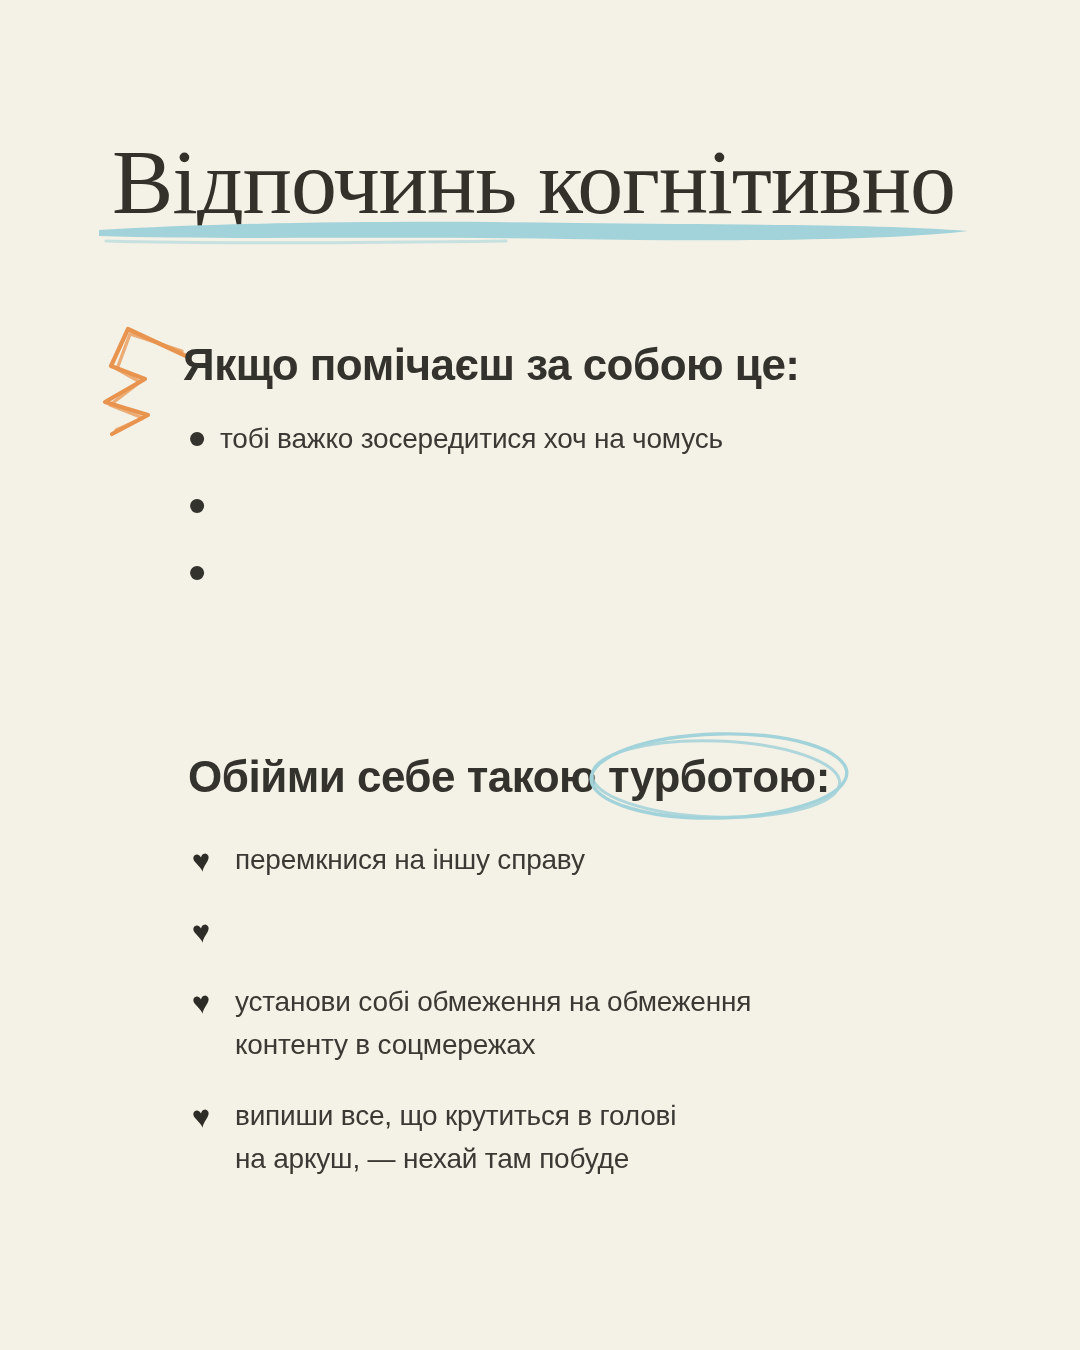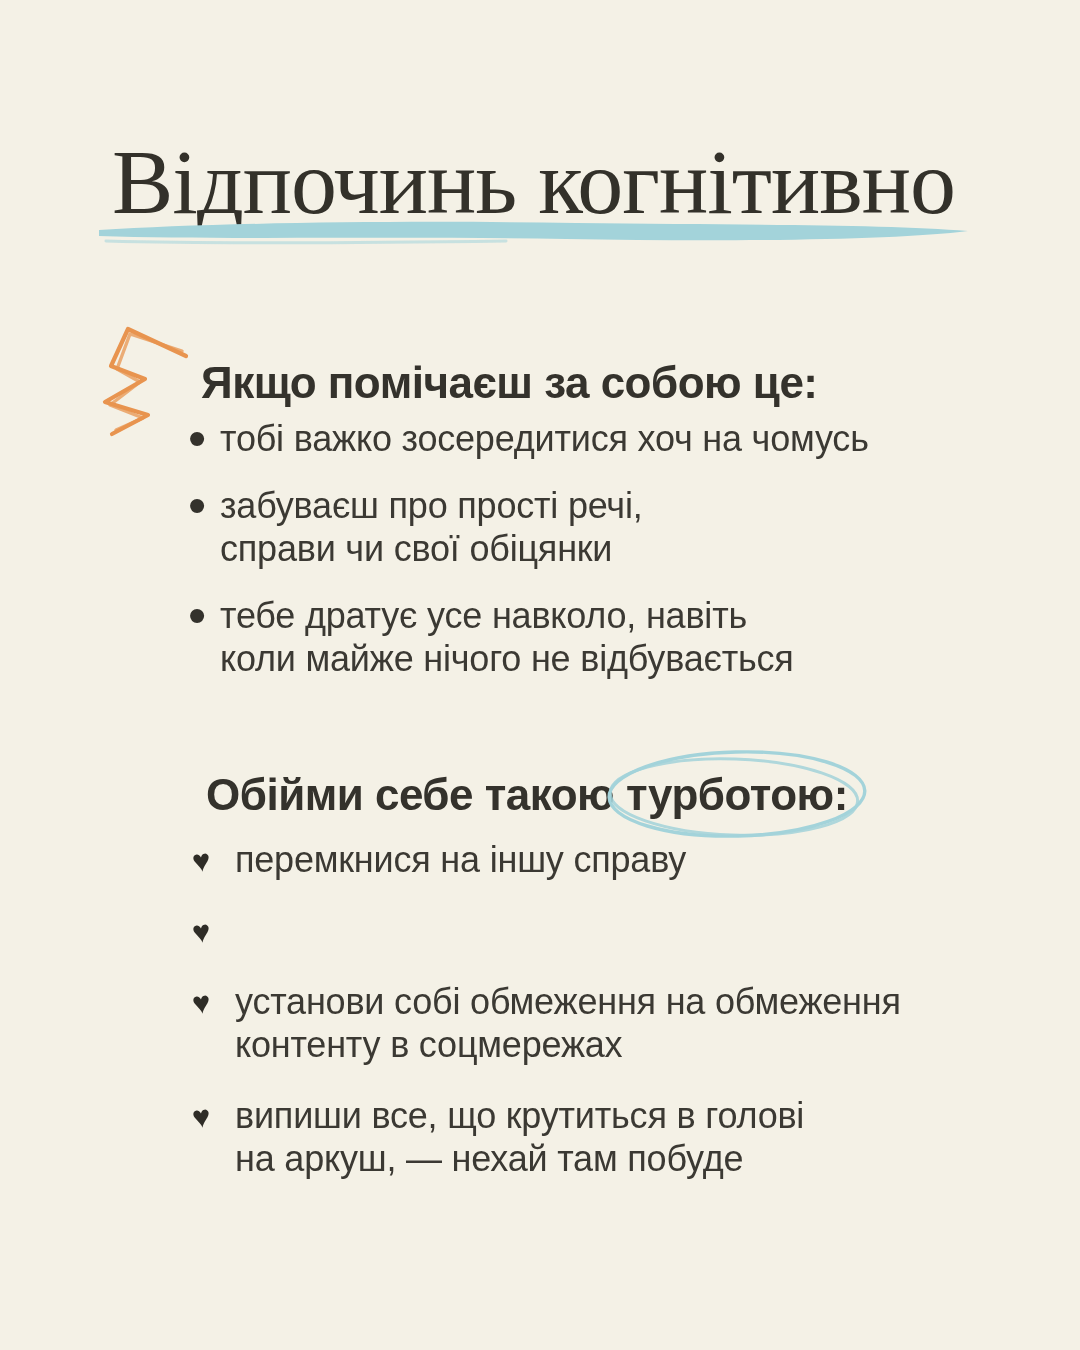--- a/index.html
+++ b/index.html
@@ -45,21 +45,21 @@
     position: absolute;
     left: 98px;
     top: 322px;
     width: 95px;
     height: 115px;
   }
 
   
   .section-heading {
     position: absolute;
-    margin: 18px;
+    margin: 0;
     font-size: 44px;
     font-weight: 700;
     line-height: 50px;
     letter-spacing: -0.5px;
     color: #34322c;
     white-space: nowrap;
   }
   .heading-symptoms { left: 183px; top: 340px; }
   .heading-care     { left: 188px; top: 752px; }
 
@@ -90,21 +90,21 @@
   .list-care     { left: 192px; top: 838px; }
 
   .list li {
     display: flex;
     align-items: flex-start;
   }
   .list-symptoms li + li { margin-top: 24px; }
   .list-care li + li     { margin-top: 28px; }
 
   .item-text {
-    font-size: 36px;
+    font-size: 28px;
     line-height: 43px;
     letter-spacing: -0.2px;
     white-space: pre-line;
     color: #3b3933;
   }
 
   .marker {
     flex: 0 0 auto;
     color: #34322c;
   }
@@ -139,27 +139,23 @@
 
   <h2 class="section-heading heading-symptoms">Якщо помічаєш за собою це:</h2>
 
   <ul class="list list-symptoms">
     <li>
       <span class="marker marker-dot">•</span>
       <span class="item-text">тобі важко зосередитися хоч на чомусь</span>
     </li>
     <li>
       <span class="marker marker-dot">•</span>
-      <span class="item-text">забуваєш про прості речі,
-справи чи свої обіцянки</span>
     </li>
     <li>
       <span class="marker marker-dot">•</span>
-      <span class="item-text">тебе дратує усе навколо, навіть
-коли майже нічого не відбувається</span>
     </li>
   </ul>
 
   <h2 class="section-heading heading-care">
     <span>Обійми себе такою </span><span class="circled"><svg class="circle-doodle" viewBox="0 0 260 96" preserveAspectRatio="none">
         <ellipse fill="none" cx="130" cy="48" rx="125" ry="42" transform="rotate(-1.5 130 48)" stroke-width="3.4" vector-effect="non-scaling-stroke" stroke="#a3d3da"></ellipse>
         <ellipse fill="none" opacity="0.85" cx="127" cy="51" rx="121" ry="38" transform="rotate(2 127 51)" stroke-width="3" vector-effect="non-scaling-stroke" stroke="#a3d3da"></ellipse>
       </svg><span>турботою:</span></span>
   </h2>
 

